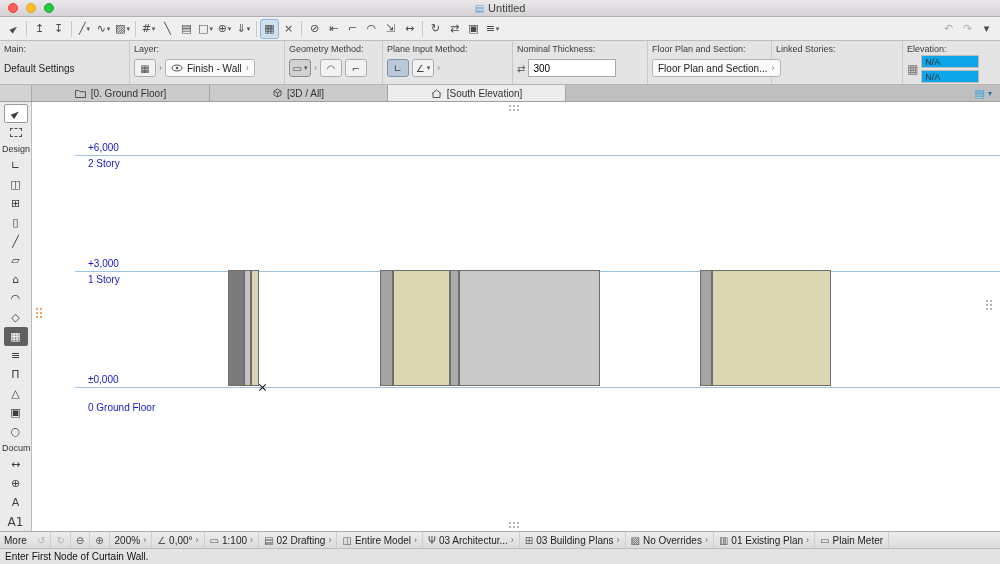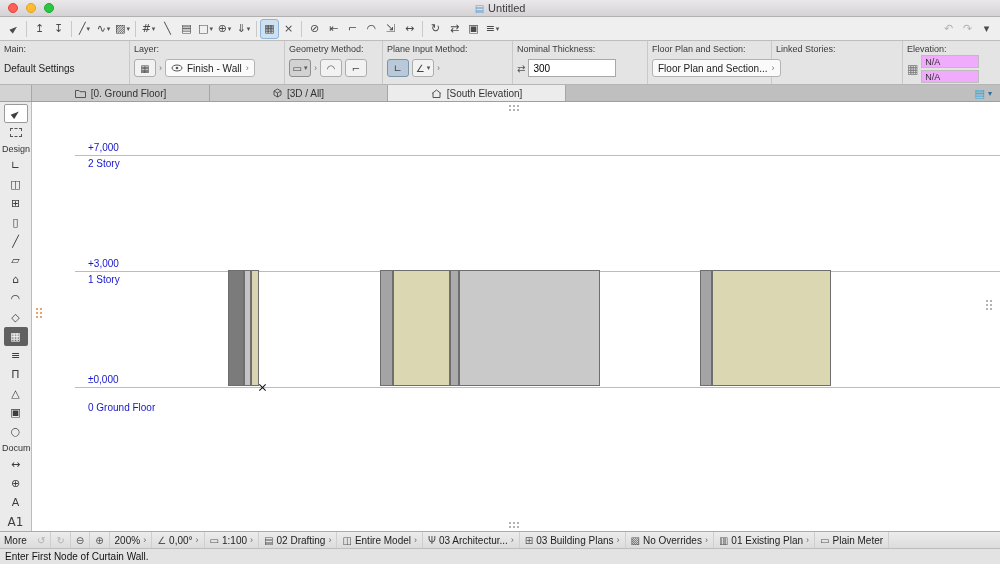--- a/index.html
+++ b/index.html
@@ -34,21 +34,21 @@
   .ib-label { height:12px; line-height:12px; white-space:nowrap; }
   .ib-controls { display:flex; align-items:center; flex:1; gap:3px; }
   .ib-textbtn { background:none; border:none; font-size:10px; color:#222; font-family:"Liberation Sans",sans-serif; white-space:nowrap; }
   .ib-iconbtn { min-width:22px; height:18px; border:1px solid #adadad; background:#f2f2f2; border-radius:3px; display:flex; align-items:center; justify-content:center; font-size:10px; color:#444; gap:1px; font-family:"DejaVu Sans",sans-serif; }
   .ib-iconbtn.pressed { background:#d2d2d2; border-color:#8f8f8f; }
   .ib-iconbtn.blue { background:#b9c9da; border-color:#7d93a8; }
   .ib-dd { background:#fafafa; border:1px solid #b3b3b3; border-radius:3px; height:18px; display:flex; align-items:center; font-size:10px; padding:0 5px; gap:4px; color:#222; white-space:nowrap; }
   .chev { color:#777; font-size:9px; }
   .ib-input { width:88px; height:18px; border:1px solid #a8a8a8; background:#fff; font-size:10px; padding:0 4px; font-family:"Liberation Sans",sans-serif; }
   .na-col { display:flex; flex-direction:column; gap:2px; }
-  .na-field { width:58px; height:13px; background:#f0abfc; border:1px solid #bdbdbd; font-size:9px; color:#333; display:flex; align-items:center; padding:0 3px; }
+  .na-field { width:58px; height:13px; background:#0ea5e9; border:1px solid #bdbdbd; font-size:9px; color:#333; display:flex; align-items:center; padding:0 3px; }
   .home-row { display:flex; align-items:center; gap:3px; font-size:10px; color:#222;text-decoration:underline; }
   .linked-col { display:flex; justify-content:space-between; flex:1;margin-top:46px; }
 
   
   .tabbar { height:17px; background:#bfbfbf; display:flex; border-bottom:1px solid #9f9f9f; }
   .tab-spacer { width:32px; background:#d3d3d3; border-right:1px solid #a8a8a8; }
   .tab { width:178px; display:flex; align-items:center; justify-content:center; gap:5px; font-size:10px; color:#333; background:#cbcbcb; border-right:1px solid #a5a5a5; white-space:nowrap; overflow:hidden; }
   .tab.active { background:#ececec; }
   .tab-rest { flex:1; display:flex; justify-content:flex-end; align-items:center; padding-right:8px; gap:3px; }
   .quick-ic { color:#2aa7df; font-size:11px; font-family:"DejaVu Sans",sans-serif; }
@@ -400,21 +400,21 @@
         <div class="tool">
           <span class="tglyph">A</span>
         </div>
         <div class="tool">
           <span class="tglyph small">A1</span>
         </div>
       </div>
     <div class="canvas" id="canvas">
       <div id="stories">
           <div class="story-line" style="top: 53px;"></div>
-          <div class="story-text story-elevation-label" style="top: 40px;">+7,000</div>
+          <div class="story-text story-elevation-label" style="top: 40px;">+6,000</div>
           <div class="story-text story-name-label" style="top: 56px;">2 Story</div>
           <div class="story-line" style="top: 169px;"></div>
           <div class="story-text story-elevation-label" style="top: 156px;">+3,000</div>
           <div class="story-text story-name-label" style="top: 172px;">1 Story</div>
           <div class="story-line" style="top: 285px;"></div>
           <div class="story-text story-elevation-label" style="top: 272px;">±0,000</div>
           <div class="story-text story-name-label" style="top: 300px;">0 Ground Floor</div>
         </div>
       <div id="walls">
           <div class="wallseg" style="left: 196px; width: 16px; top: 168px; height: 116px; background: rgb(123, 123, 123);"></div>

